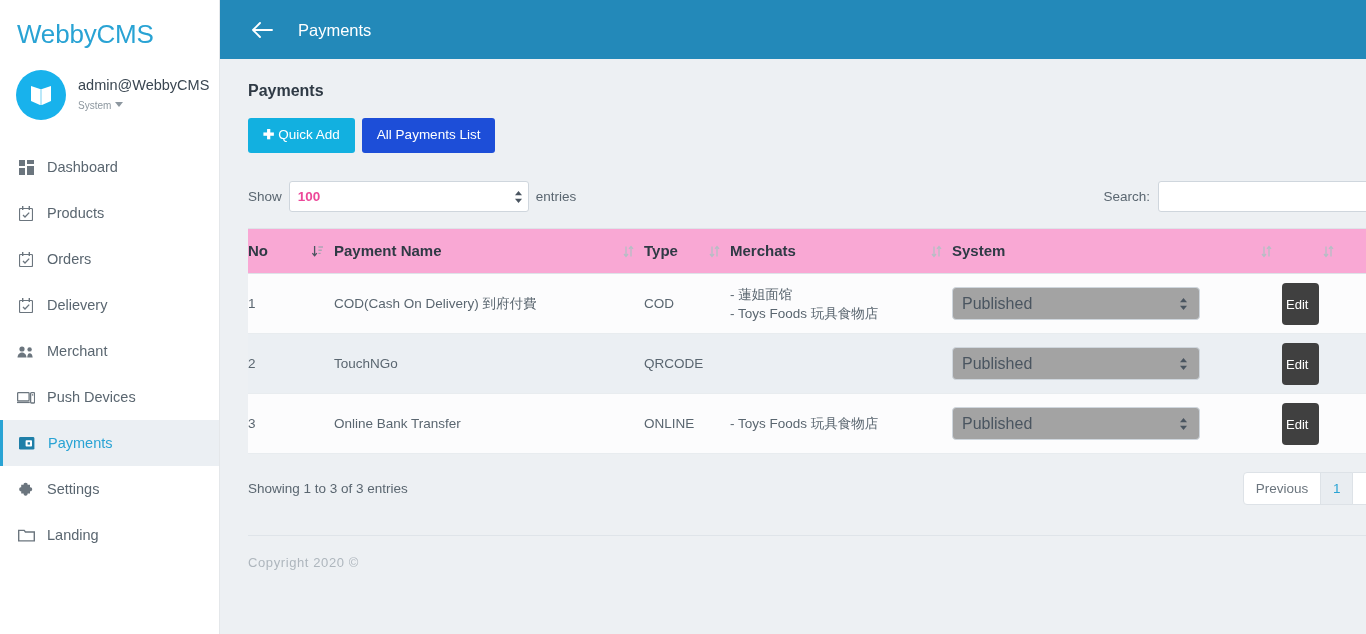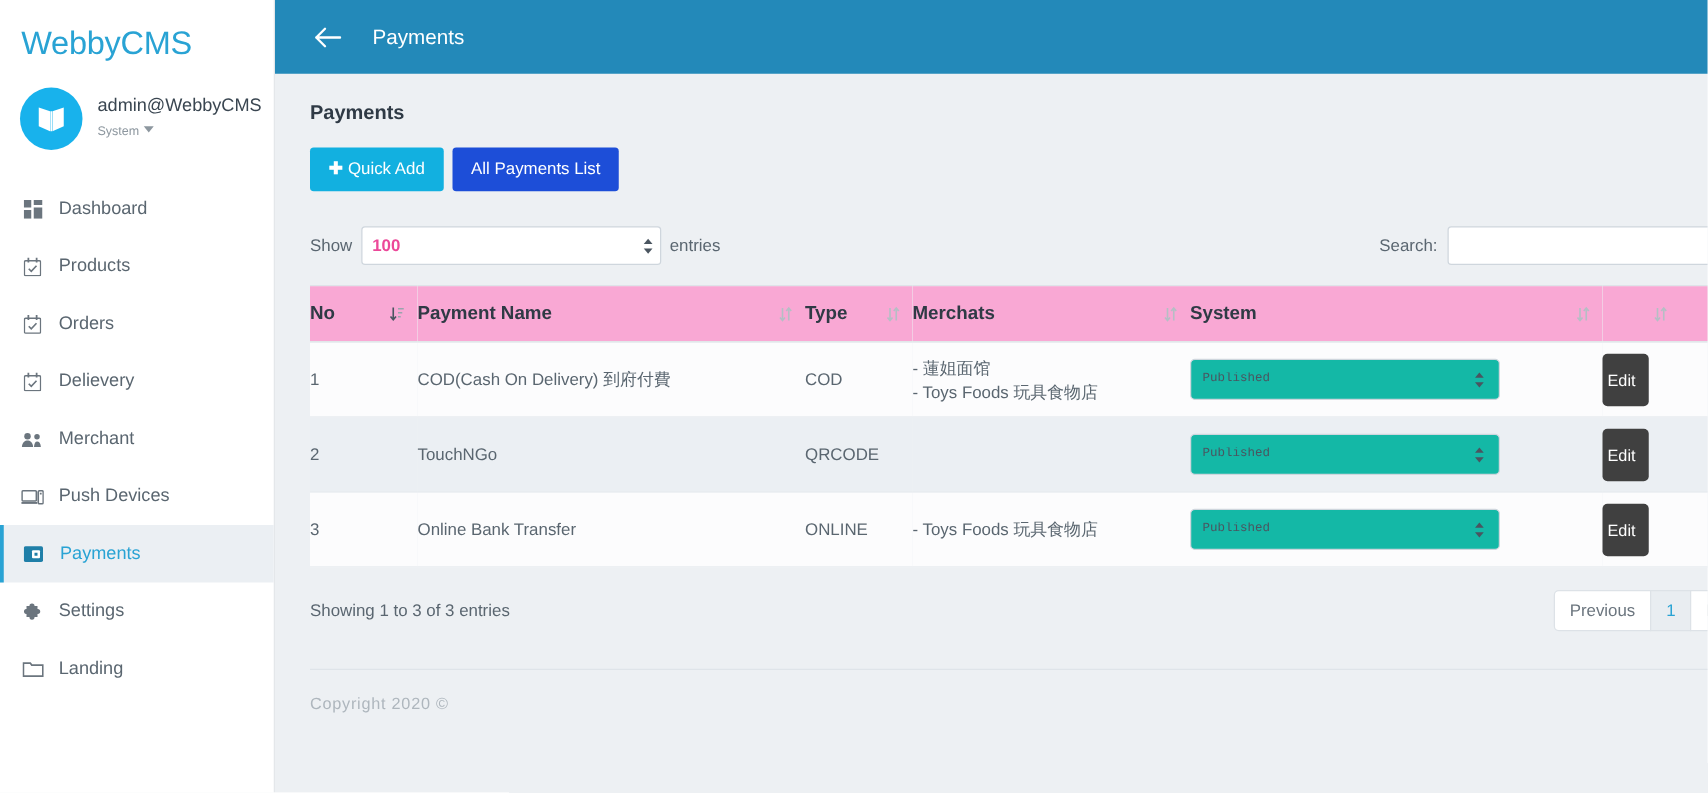--- a/index.html
+++ b/index.html
@@ -161,23 +161,23 @@
     padding: 0 10px 0 0; vertical-align: middle;
     border-bottom: 1px solid #e8ecef;
     height: 60px;
   }
   table.dt tbody tr.odd td { background: #fcfcfd; }
   table.dt tbody tr.even td { background: #ebeff3; }
   td.col-no { padding-left: 14px; }
   .merch-line { line-height: 19px; white-space: nowrap; }
   .status-select {
     width: 248px; height: 33px;
-    border: 1px solid #cfd6dd; border-radius: 4px; background: #14b8a6;
-    font-size: 10px; color: #4a5560; padding: 0 9px;
-    font-family: Liberation Mono, monospace;
+    border: 1px solid #cfd6dd; border-radius: 4px; background: #a3a3a3;
+    font-size: 16px; color: #4a5560; padding: 0 9px;
+    font-family: Liberation Sans, sans-serif;
     appearance: none; -webkit-appearance: none;
   }
   .status-wrap { position: relative; display: inline-block; }
   .status-wrap .sel-arrows { right: 12px; }
   .btn-edit {
     display: block; width: 37px; height: 42px;
     background: #404040; color: #fff; border: none; border-radius: 4px;
     font-size: 13px; cursor: pointer; text-align: left;
     padding: 2px 0 0 4px; overflow: hidden;
     font-family: "Liberation Sans", sans-serif;

